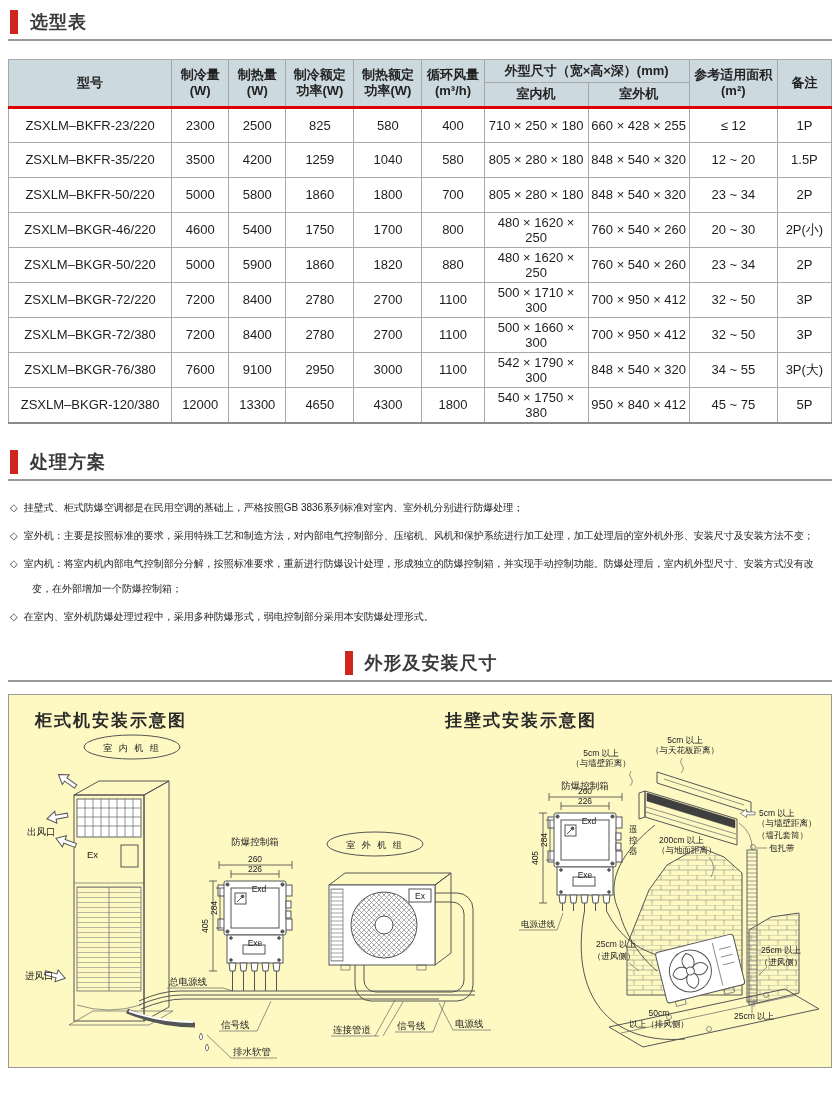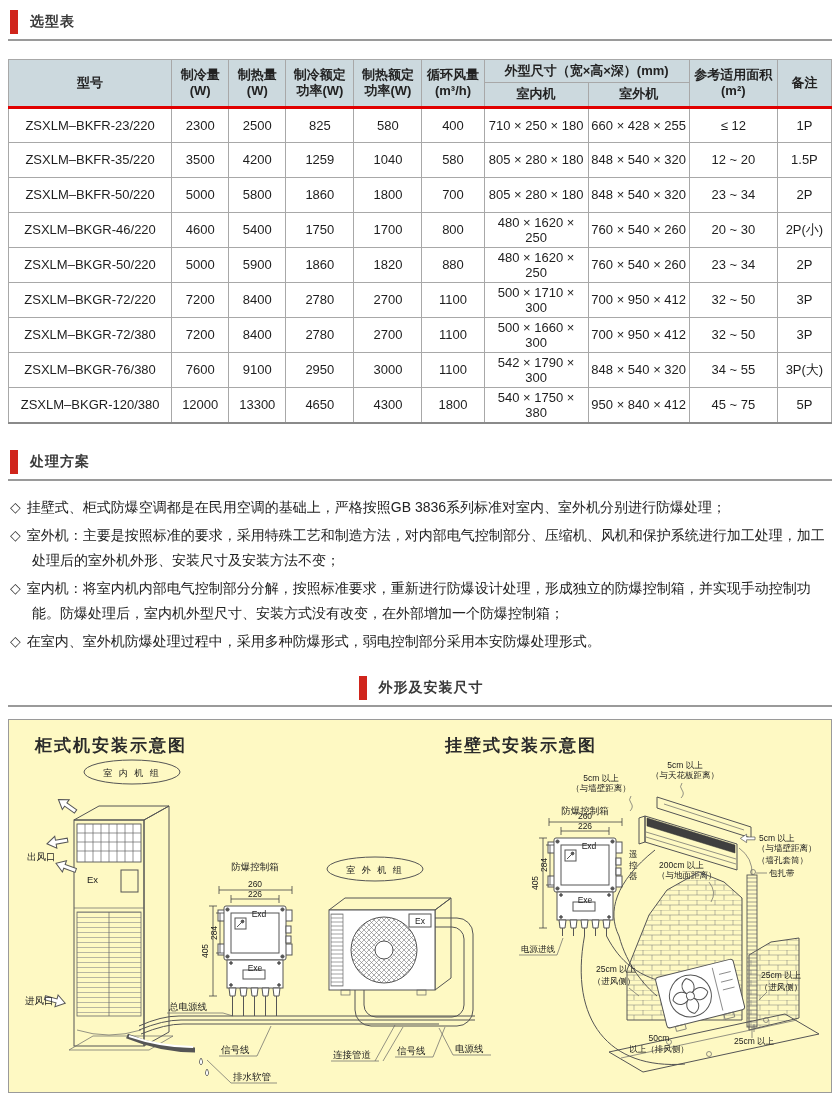--- a/index.html
+++ b/index.html
@@ -3,35 +3,35 @@
 <meta charset="utf-8">
 <style>
   * { margin:0; padding:0; box-sizing:border-box; }
   html,body { background:#fff; }
   body { width:840px; height:1094px; font-family:"Liberation Sans","DejaVu Sans",sans-serif; color:#2e2e2e; overflow:hidden; }
   .page { width:840px; height:1094px; padding:10px 8px 0 8px; background:#fff; }
 
   
   .sec-head { display:flex; align-items:center; border-bottom:2px solid #9a9a9a; padding:0 0 5px 2px; }
   .sec-bar { width:8px; height:24px; background:#d0251c; margin-right:12px; }
-  .sec-title { font-size:14px; font-weight:bold; color:#3a3a3a; letter-spacing:1px; }
+  .sec-title { font-size:18px; font-weight:bold; color:#3a3a3a; letter-spacing:1px; }
 
   
   table.spec { width:824px; border-collapse:collapse; margin-top:18px; table-layout:fixed; }
   table.spec th, table.spec td { border:1px solid #a8a8a8; text-align:center; vertical-align:middle; }
   table.spec thead th { background:#ccd9de; font-size:13px; font-weight:bold; color:#222; white-space:pre-line; line-height:1.25; padding:3px 1px; }
   table.spec thead tr.h2 th { border-bottom:3px solid #e10000; }
   table.spec thead th.redb { border-bottom:3px solid #e10000; }
   table.spec tbody td { background:#fff; font-size:13px; color:#1e1e1e; height:35px; padding:2px 1px; }
   table.spec { border-bottom:2px solid #8a8a8a; }
 
   
   .sec2 { margin-top:26px; }
   .bullets { list-style:none; margin:14px 2px 0 2px; }
-  .bullets li { font-size:14px; line-height:25px; color:#222; padding-left:22px; text-indent:-22px; margin-bottom:3px; }
+  .bullets li { font-size:10px; line-height:25px; color:#222; padding-left:22px; text-indent:-22px; margin-bottom:3px; }
   .bullets .mk { margin-right:6px; color:#333; }
 
   .sec3 { margin-top:22px;justify-content:center; }
   .frame { margin-top:12px; border:1px solid #9a9a9a; width:824px; height:374px; background:#fef9c3; }
 
   svg .dlabel { font-family:"Liberation Sans","DejaVu Sans",sans-serif; font-size:9.5px; fill:#222; }
   svg .dsmall { font-family:"Liberation Sans","DejaVu Sans",sans-serif; font-size:8.5px; fill:#222; }
   svg .dtitle { font-family:"Liberation Sans","DejaVu Sans",sans-serif; font-size:17px; font-weight:bold; fill:#2b2b2b; letter-spacing:2px; }
   svg .oval-t { font-family:"Liberation Sans","DejaVu Sans",sans-serif; font-size:9px; fill:#222; letter-spacing:2px; }
   svg .ln { stroke:#555; stroke-width:1; fill:none; }

